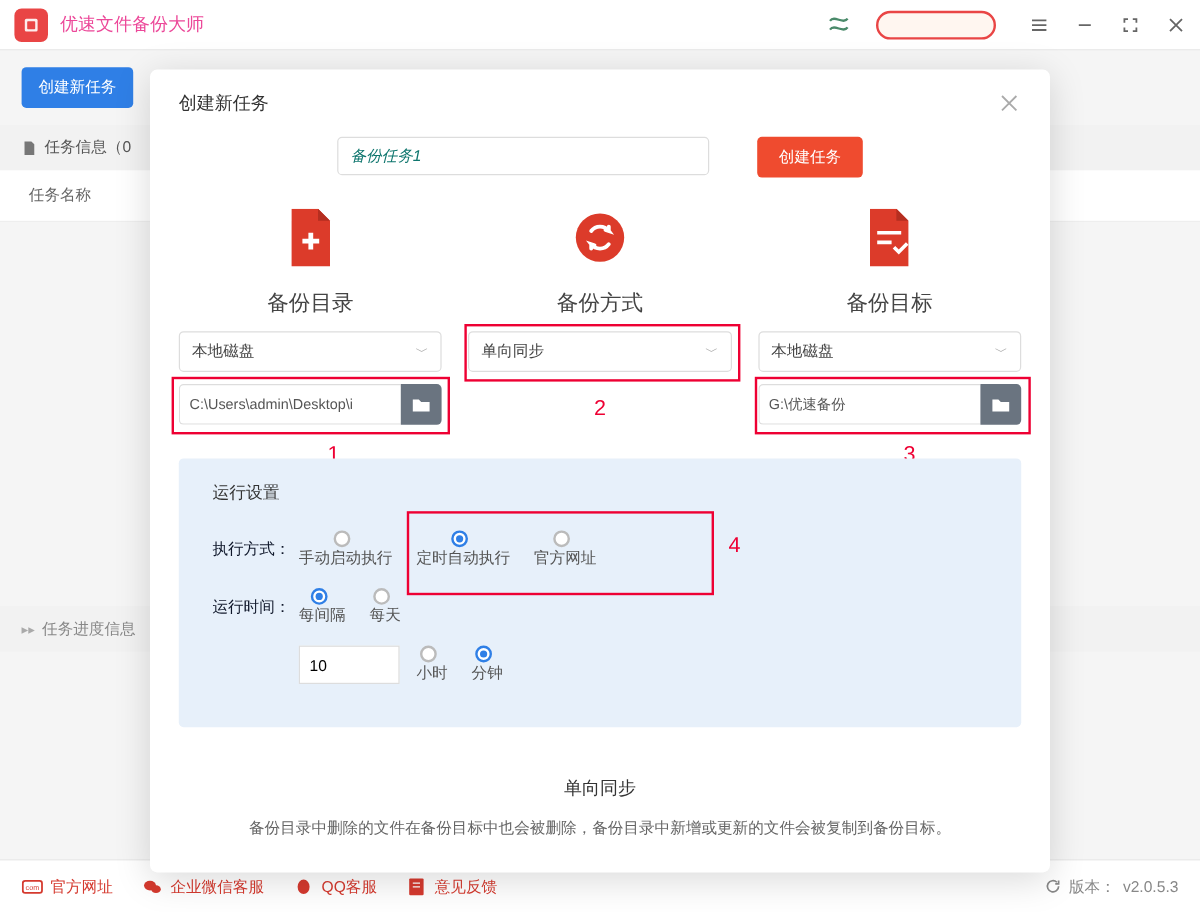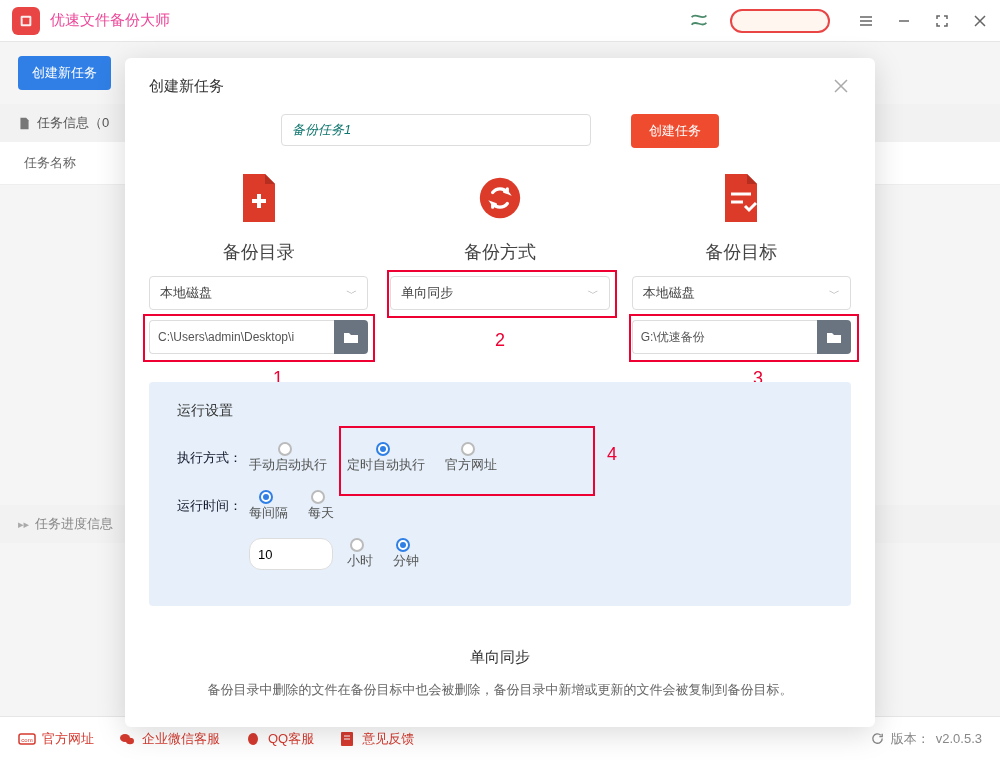--- a/index.html
+++ b/index.html
@@ -59,21 +59,21 @@
 .red-num { position:absolute; color:#e03; font-size:18px; font-weight:500; pointer-events:none; }
 
 .run-panel { background:#e7f0fa; border-radius:4px; margin-top:28px; padding:20px 28px; color:#555; font-size:13px; position:relative; }
 .run-title { font-size:14px; color:#333; margin-bottom:22px; }
 .opt-row { display:flex; align-items:center; margin-bottom:16px; }
 .opt-label { width:72px; color:#0f172a; }
 .radio { display:flex; align-items:center; margin-right:20px; cursor:pointer;flex-direction:column; }
 .radio .dot { width:14px; height:14px; border:2px solid #bbb; border-radius:50%; margin-right:6px; background:#fff; position:relative; }
 .radio.sel .dot { border-color:#2f7fe6; }
 .radio.sel .dot::after { content:""; position:absolute; inset:2px; background:#2f7fe6; border-radius:50%; }
-.num-input { width:84px; height:32px; border:1px solid #ddd; border-radius:12px; padding:4px 8px; margin-right:14px; font-size:13px; background:#fff; }
+.num-input { width:84px; height:32px; border:1px solid #ddd; border-radius:0; padding:4px 8px; margin-right:14px; font-size:13px; background:#fff; }
 
 .sync-title { text-align:center; font-size:15px; color:#333; margin-top:42px; margin-bottom:14px; font-weight:500; }
 .sync-desc { text-align:center; font-size:13px; color:#666; padding:0 20px; }
 </style>
 </head>
 <body>
 
 <div class="titlebar">
   <div class="logo">
     <svg viewBox="0 0 24 24" width="16" height="16">

